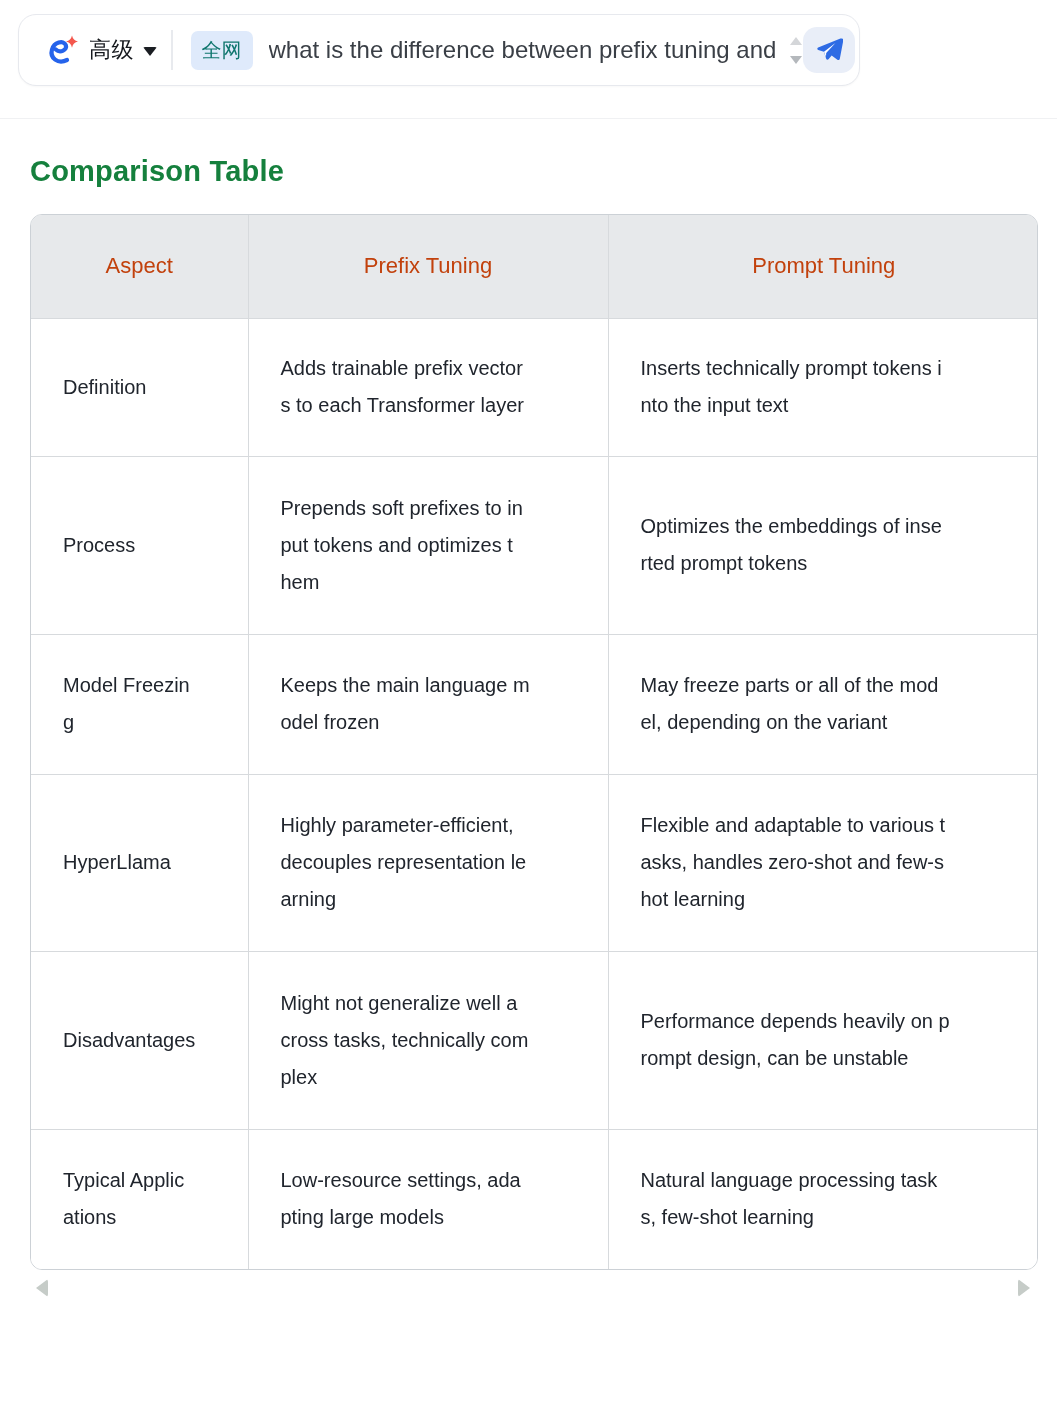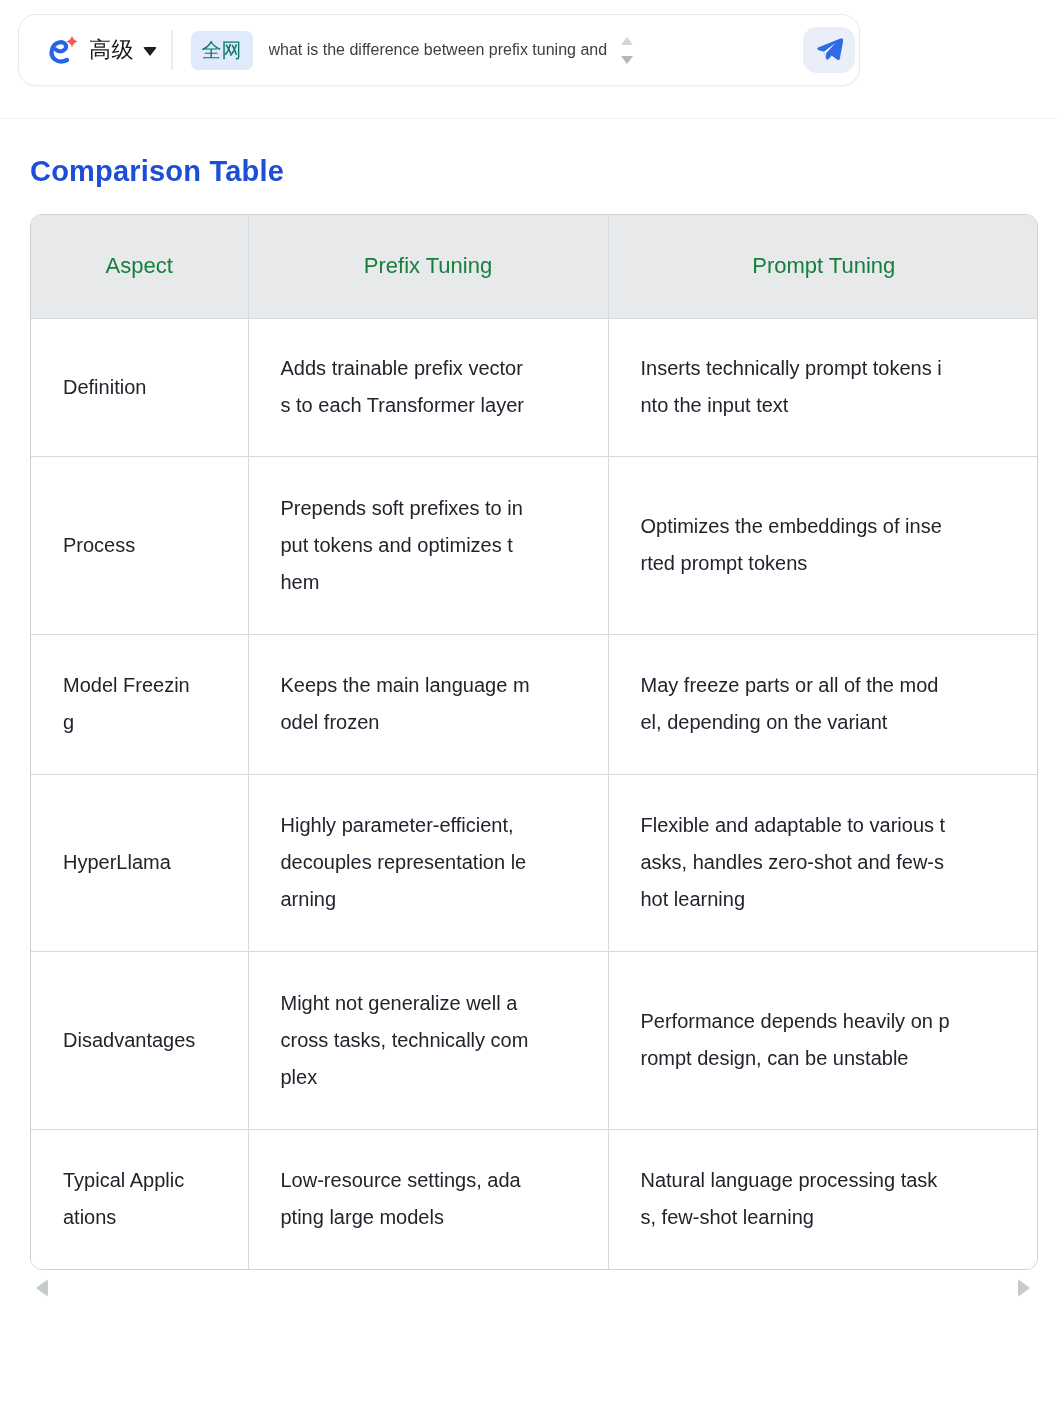--- a/index.html
+++ b/index.html
@@ -15,46 +15,46 @@
   }
   .logo { width: 36px; height: 36px; flex: 0 0 auto; }
   .mode { display: flex; align-items: center; margin-left: 8px; cursor: pointer; }
   .mode-label { font-size: 22px; color: #15181d; letter-spacing: 0.5px; }
   .caret-down { width: 0; height: 0; margin-left: 9px; margin-top: 3px;
     border-left: 7px solid transparent; border-right: 7px solid transparent;
     border-top: 9px solid #1a1d22; border-radius: 2px; }
   .bar-divider { width: 1.5px; height: 40px; background: #e8eaee; margin: 0 18px 0 14px; }
   .scope-tag { background: #dfeafb; color: #0f766e; font-size: 20px;
     padding: 6px 11px; border-radius: 7px; flex: 0 0 auto; }
-  .query { font-size: 16px; color: #3a3f46; margin-left: 16px; white-space: nowrap;
+  .query { font-size: 24px; color: #3a3f46; margin-left: 16px; white-space: nowrap;
     overflow: hidden; }
   .spinner { display: flex; flex-direction: column; align-items: center; gap: 11px;
     margin-left: 14px; flex: 0 0 auto; }
   .tri-up { width: 0; height: 0; border-left: 6px solid transparent;
     border-right: 6px solid transparent; border-bottom: 8px solid #d4d6d9; }
   .tri-down { width: 0; height: 0; border-left: 6px solid transparent;
     border-right: 6px solid transparent; border-top: 8px solid #b4b8bc; }
   .send-btn { margin-left: auto; width: 52px; height: 46px; border: none;
     background: #e9eef8; border-radius: 14px; display: flex; align-items: center;
     justify-content: center; cursor: pointer; flex: 0 0 auto; }
 
   .top-separator { position: absolute; left: 0; top: 118px; width: 1057px;
     height: 1px; background: #f0f1f3; }
 
   
   .content { position: absolute; left: 0; top: 119px; width: 1057px; }
   .page-title { margin: 36px 0 26px 30px; font-size: 29px; font-weight: 600;
-    color: #1d4ed8; letter-spacing: 0.2px; }
+    color: #15803d; letter-spacing: 0.2px; }
 
   .table-wrap { margin-left: 30px; width: 1008px; border: 1px solid #ccd1d6;
     border-radius: 12px; overflow: hidden; }
   table { width: 100%; border-collapse: collapse; table-layout: fixed; }
   col.c-aspect { width: 217px; } col.c-prefix { width: 360px; } col.c-prompt { width: 431px; }
   th { height: 103px; background: #e7e9eb; font-weight: 400; font-size: 22px;
-    color: #15803d; text-align: center; vertical-align: middle;
+    color: #c2410c; text-align: center; vertical-align: middle;
     border-bottom: 1px solid #d7dadd; border-right: 1px solid #d7dadd; }
   th:last-child { border-right: none; margin-left: 31px; }
   td { font-size: 20px; line-height: 37px; color: #20252d; vertical-align: middle;
     text-align: left; padding: 8px 14px 8px 32px; white-space: pre-line;
     border-bottom: 1px solid #d7dadd; border-right: 1px solid #d7dadd;
     background: #ffffff; }
   td:last-child { border-right: none; }
   tr:last-child td { border-bottom: none; }
 
   

